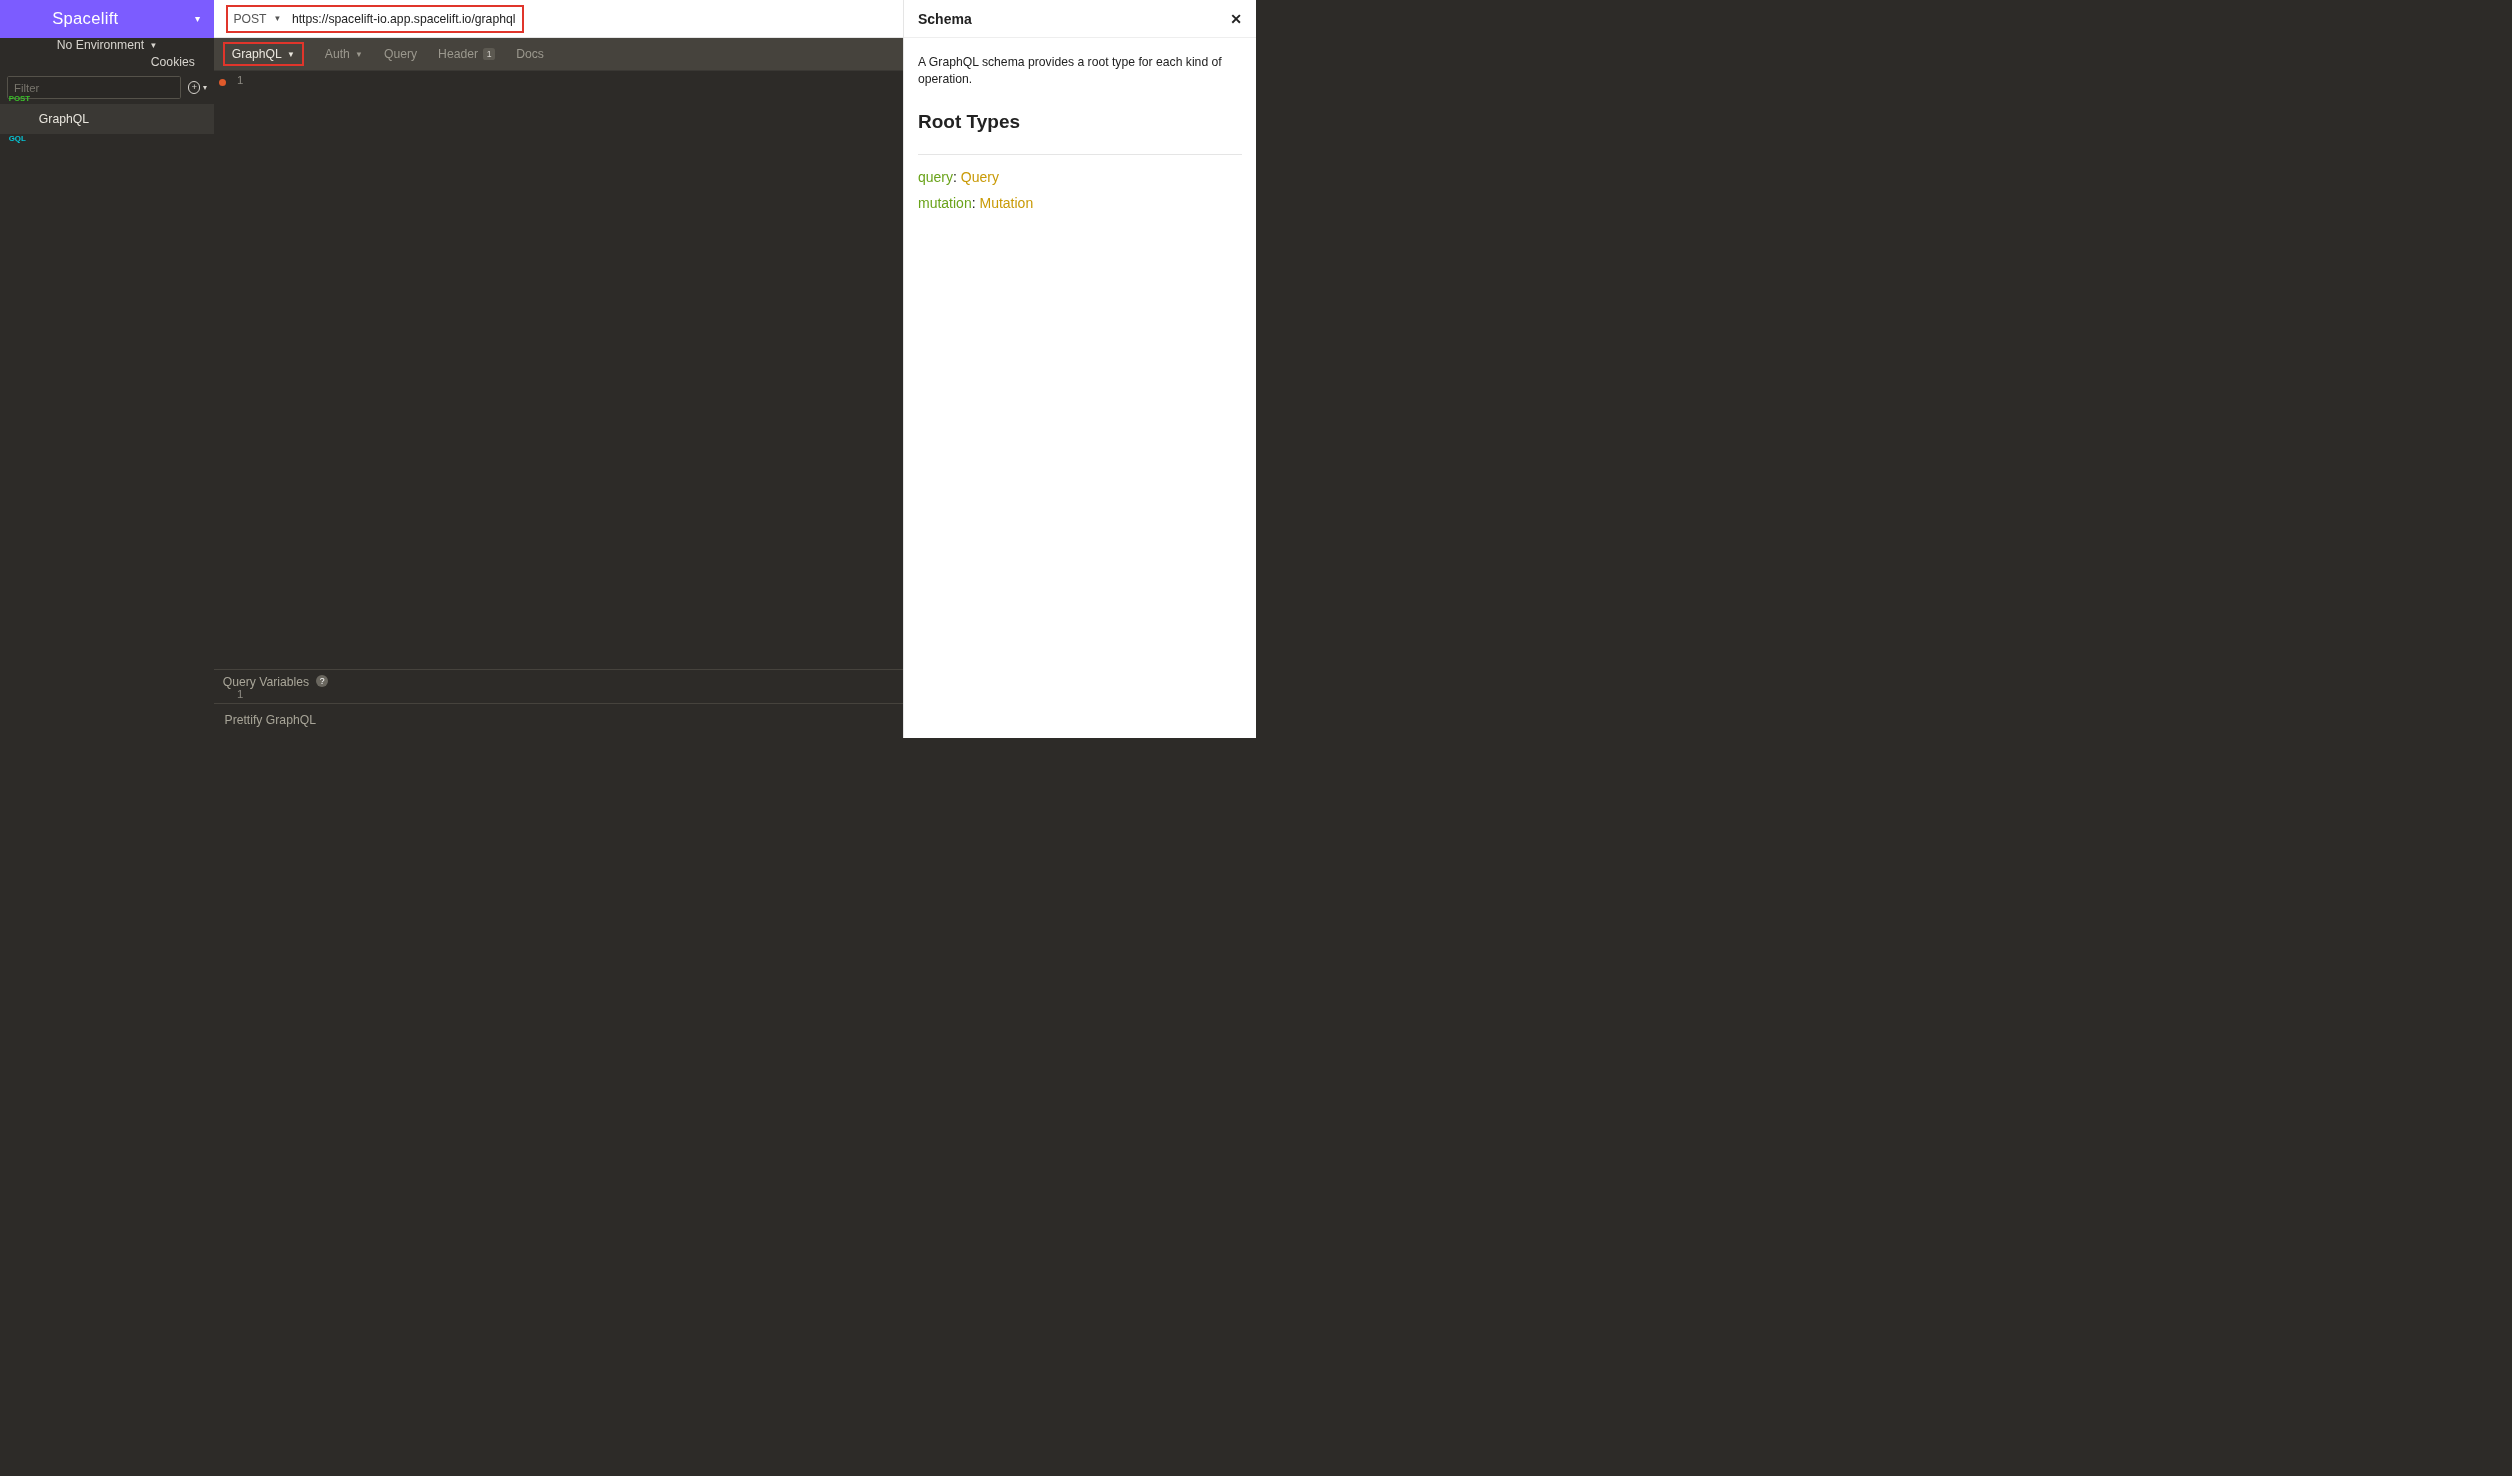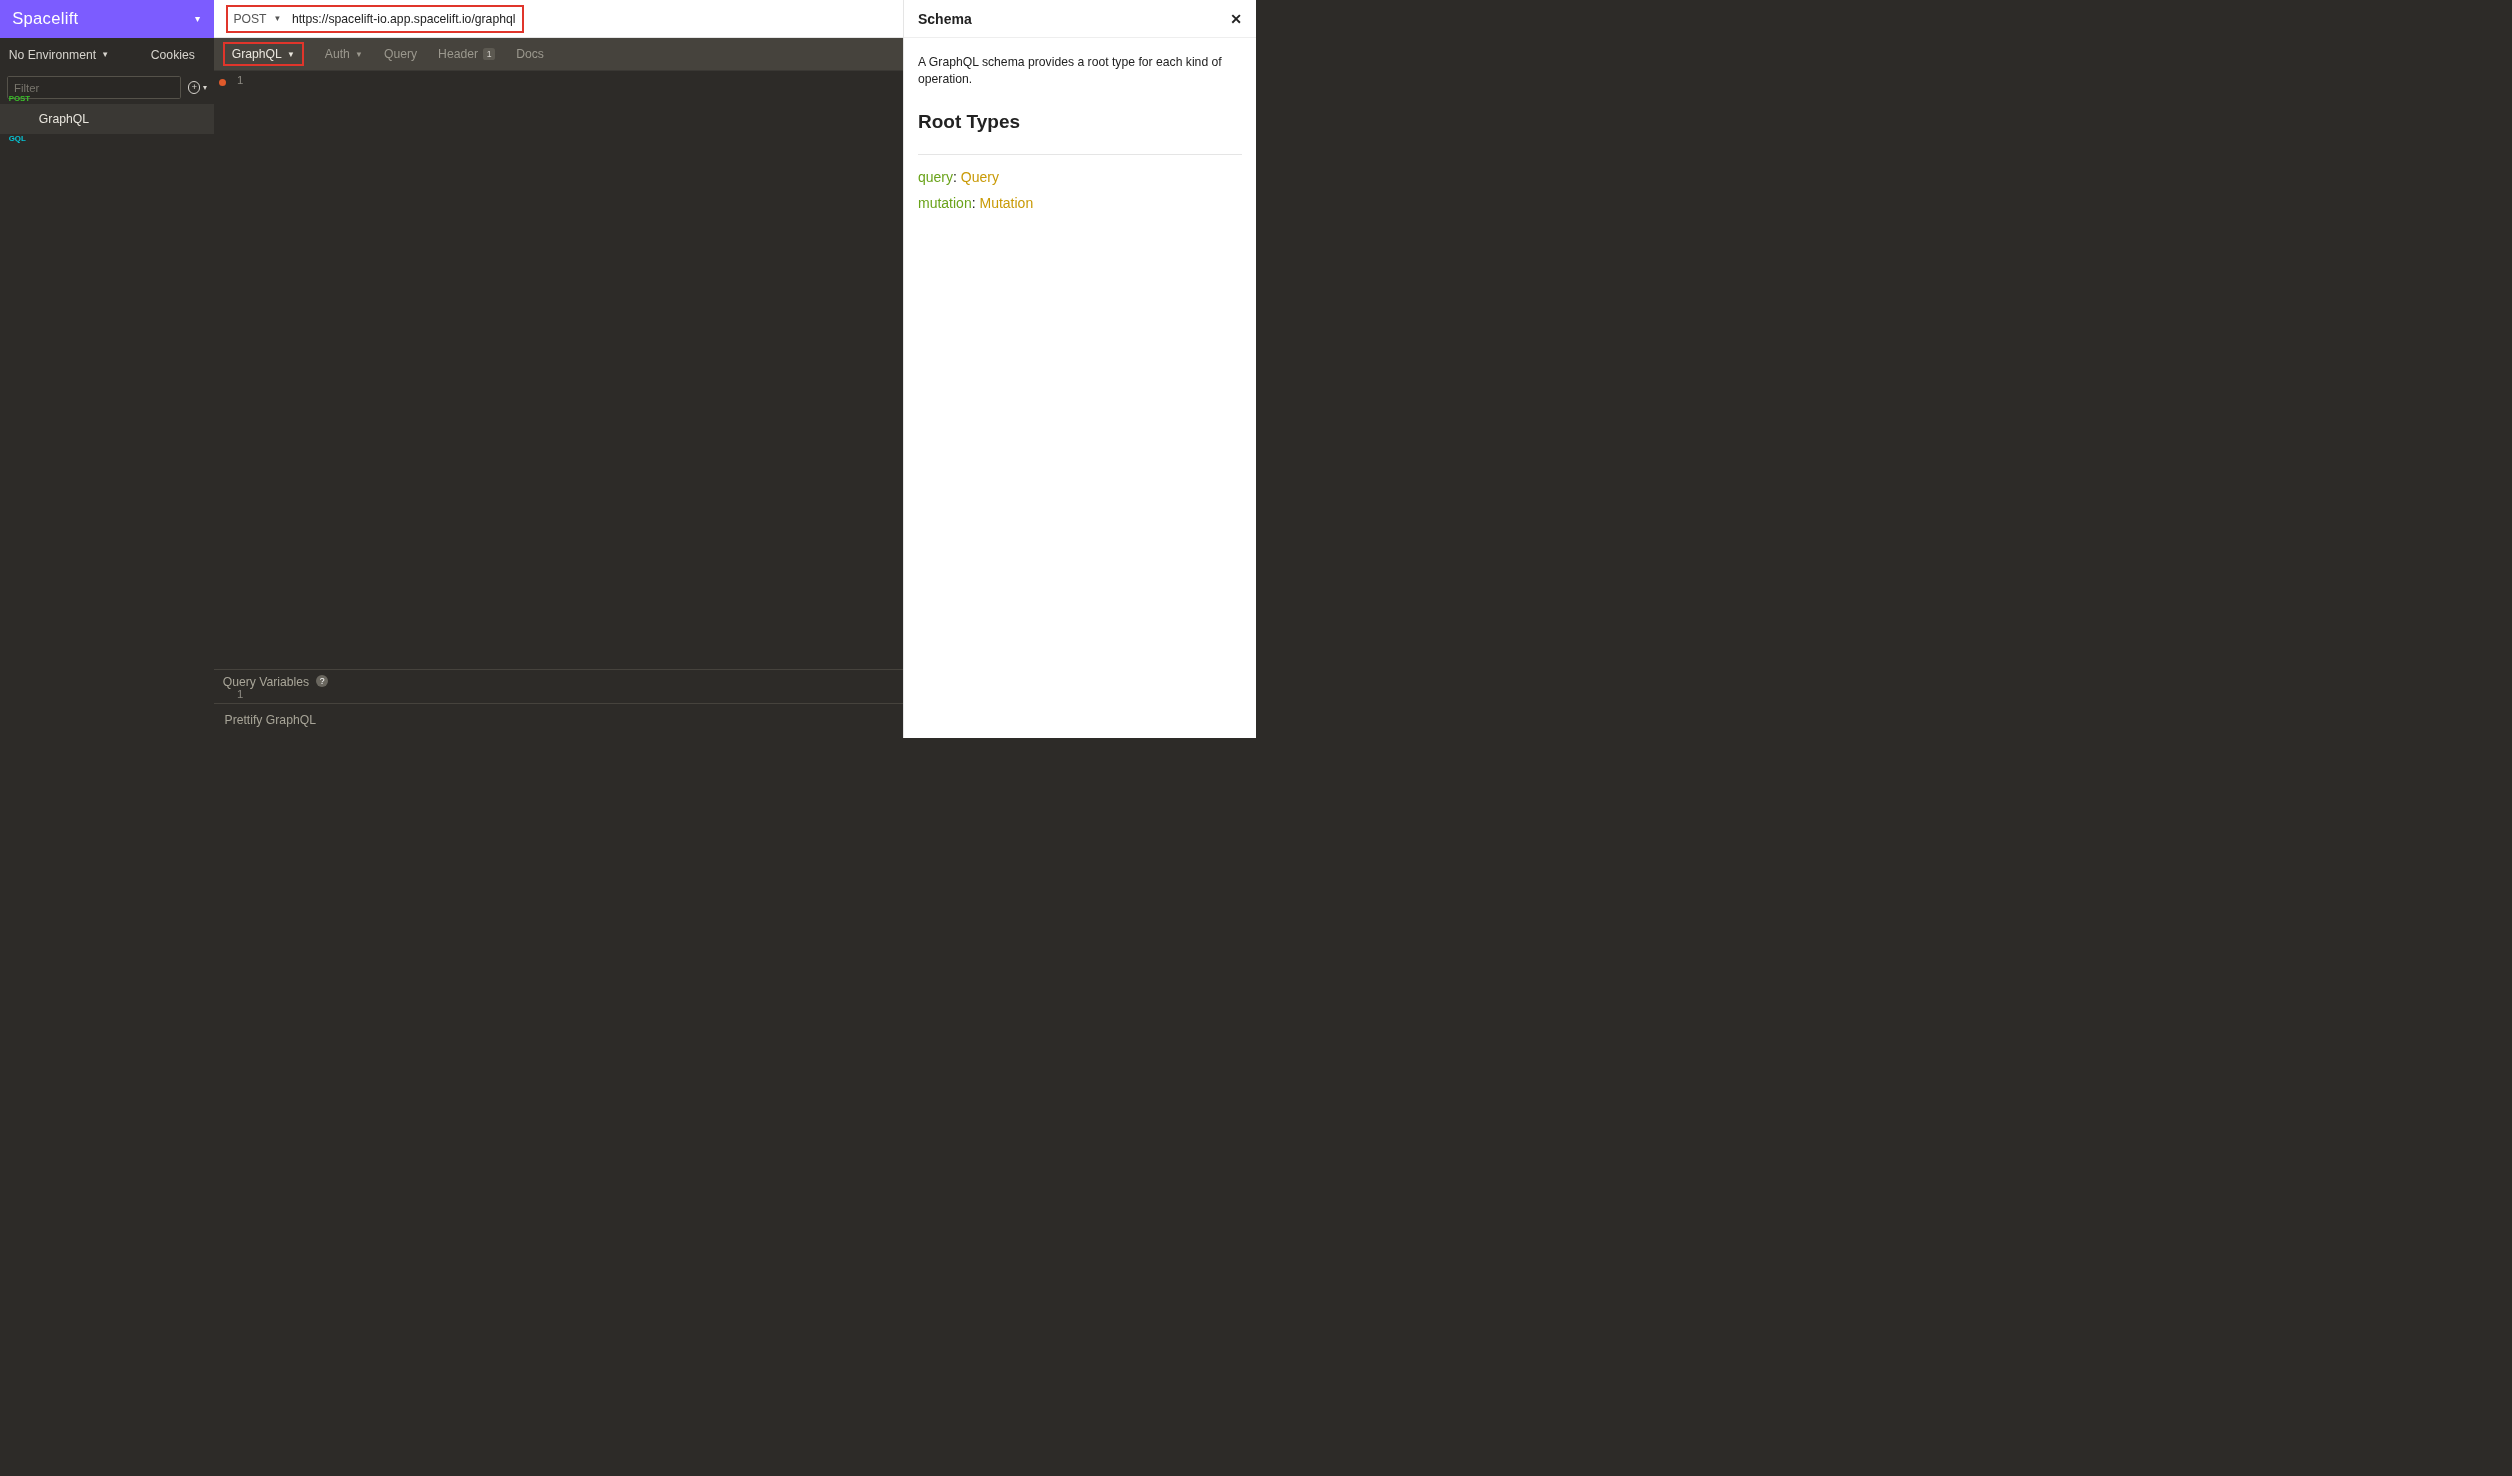--- a/index.html
+++ b/index.html
@@ -20,27 +20,28 @@
 .schema-panel {
   position: absolute; top: 0; right: 0; width: 353px; height: 100%;
   background: #fff; color: #333; border-left: 0.9px solid #e5e5e5; z-index: 50;
 }
 
 
 .sidebar-header {
   background: #7c5cff; color: #fff; height: 38px;
   display: flex; align-items: center; padding: 0 12.2px; justify-content: space-between;
 }
-.sidebar-title { font-size: 16.6px; font-weight: 400; letter-spacing: 0.3px; }
+.sidebar-title { font-size: 16.6px; font-weight: 400; letter-spacing: 0.3px; margin-left: 40px; }
 .chevron-down { font-size: 8.7px; color: #fff; }
 
 
 .sidebar-row {
   display: flex; align-items: center; height: 33px; padding: 0 8.7px; gap: 3px;
   color: #d7d4ce;
+  flex-direction: column;
 }
 .env-select { flex: 0 0 auto; display: flex; align-items: center; gap: 5.2px; cursor: pointer; }
 .cookies { margin-left: auto; margin-right: 10.5px; cursor: pointer; }
 
 .sidebar-filter-row {
   display: flex; align-items: center; gap: 7px; height: 33px; padding: 0 7px;
 }
 .filter-input {
   flex: 1; background: #2a2825; border: 0.9px solid #55524a; color: #ccc;
   height: 23px; padding: 0 6px; font-size: 11.4px; border-radius: 1.7px;

